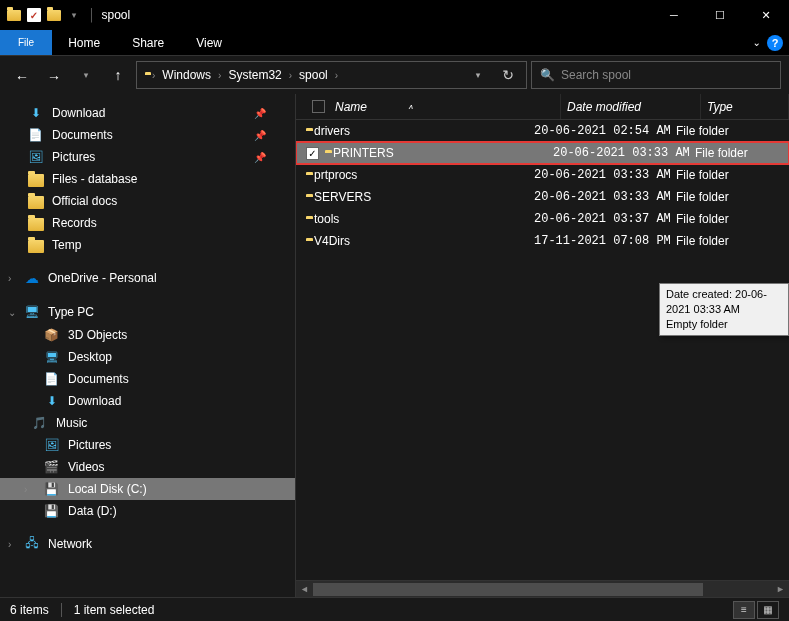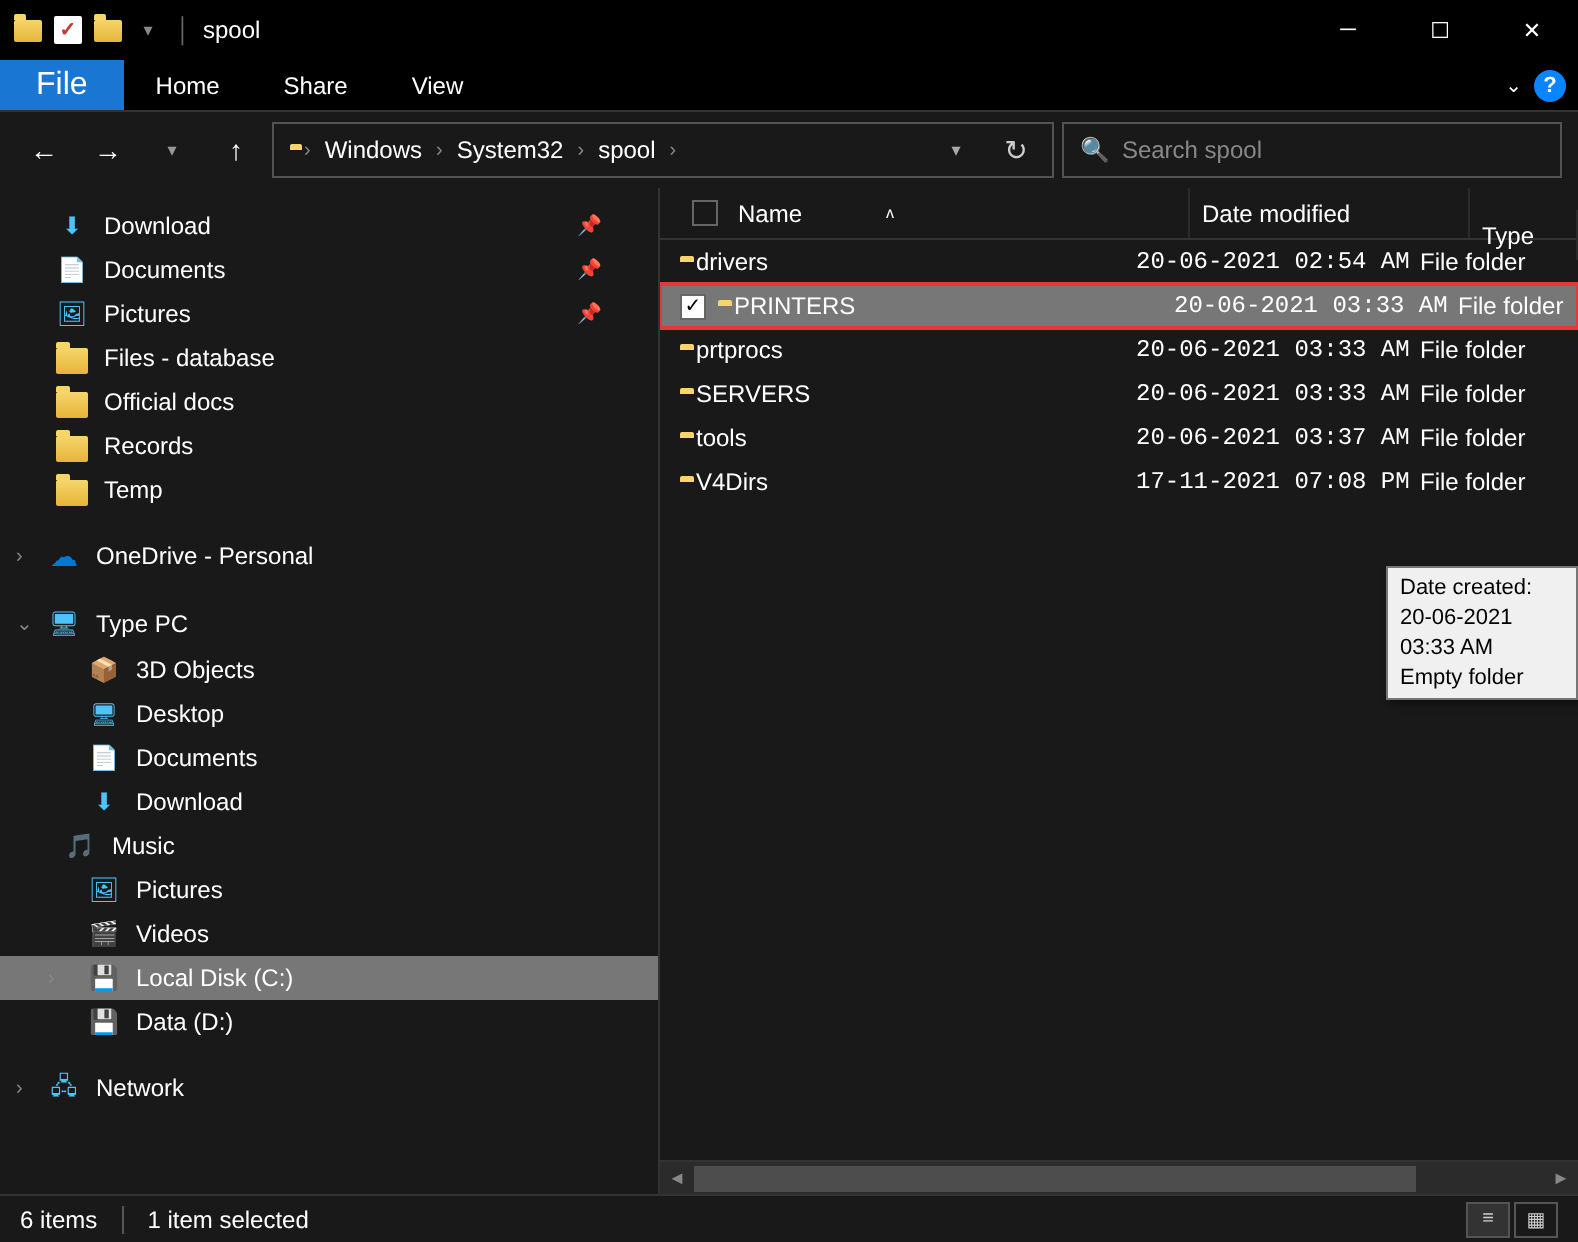--- a/index.html
+++ b/index.html
@@ -13,42 +13,42 @@
 .folder-ico::before { content: ""; position: absolute; top: -3px; left: 0; width: 6px; height: 3px; background: #f7d56b; border-radius: 1px 1px 0 0; }
 .check-ico { width: 14px; height: 14px; background: #fff; border-radius: 1px; display:flex;align-items:center;justify-content:center; }
 .check-ico::after { content: "✓"; color: #c0392b; font-size: 10px; font-weight: bold; }
 .titlebar-sep { color: #666; margin: 0 6px; }
 .titlebar-title { color: #fff; font-size: 12px; }
 .titlebar-controls { margin-left: auto; display: flex; }
 .tb-btn { width: 46px; height: 30px; display: flex; align-items: center; justify-content: center; color: #fff; font-size: 11px; }
 
 
 .ribbon { height: 26px; background: #000; display: flex; align-items: stretch; border-bottom: 1px solid #333; position:relative; }
-.ribbon-file { background: #1976d2; color: #fff; padding: 0 18px; display: flex; align-items: center; font-size: 16px; }
+.ribbon-file { background: #1976d2; color: #fff; padding: 0 18px; display: flex; align-items: center; font-size: 10px; }
 .ribbon-tab { padding: 0 16px; display: flex; align-items: center; color: #fff; font-size: 12px; }
 .ribbon-right { margin-left:auto; display:flex; align-items:center; padding-right:6px; gap:6px;}
 .help-ico { width:16px;height:16px;background:#0a84ff;border-radius:50%;display:flex;align-items:center;justify-content:center;font-size:11px;font-weight:bold;color:#fff; }
 .chevron { color:#fff; font-size:10px; }
 
 
 .navbar { height: 38px; background: #191919; display: flex; align-items: center; padding: 4px 8px; gap: 4px; }
 .nav-btn { width: 28px; height: 28px; display: flex; align-items: center; justify-content: center; color: #999; font-size: 14px; }
 .nav-btn.enabled { color: #fff; }
 .addr { flex: 1; height: 28px; background: #191919; border: 1px solid #535353; display: flex; align-items: center; padding: 0 4px; gap: 2px; }
 .addr-icon { margin: 0 4px; }
 .crumb { color: #fff; padding: 0 4px; font-size: 12px; display:flex;align-items:center;height:100%; }
 .crumb-sep { color: #888; font-size: 10px; padding: 0 1px; }
 .addr-right { margin-left: auto; display: flex; gap: 2px; }
 .search { width: 250px; height: 28px; background: #191919; border: 1px solid #535353; display: flex; align-items: center; padding: 0 8px; gap: 6px; color: #999; }
 .search input { background: transparent; border: none; color: #fff; font-size: 12px; flex:1; outline:none; }
 .search input::placeholder { color: #888; }
 
 
 .body { display: flex; height: 503px; }
-.navpane { width: 330px; background: #191919; border-right: 1px solid #333; overflow-y: auto; padding-top: 8px; }
+.navpane { width: 296px; background: #191919; border-right: 1px solid #333; overflow-y: auto; padding-top: 8px; }
 .navitem { height: 22px; display: flex; align-items: center; padding-left: 28px; gap: 8px; color: #fff; font-size: 12px; position:relative; }
 .navitem.top { padding-left: 24px; height: 24px; }
 .navitem.selected { background: #777; }
 .navitem .pin { margin-left: auto; margin-right: 28px; color: #666; font-size: 10px; }
 .navitem .expand { position:absolute; left:8px; color:#888; font-size:10px; cursor:pointer; }
 .nav-spacer { height: 10px; }
 
 .ico { width:16px;height:16px;display:flex;align-items:center;justify-content:center;font-size:12px; }
 .ico-download { color:#4fc3f7; }
 .ico-download::before { content:"⬇"; }
@@ -66,21 +66,21 @@
 .ico-desktop::before { content:"🖥"; font-size:11px; }
 .ico-music { color:#4fc3f7; }
 .ico-music::before { content:"🎵"; }
 .ico-video { color:#4fc3f7; }
 .ico-video::before { content:"🎬"; }
 .ico-disk::before { content:"💾"; }
 .ico-network::before { content:"🖧"; color:#4fc3f7; }
 
 
 .content { flex: 1; background: #191919; display: flex; flex-direction: column; position:relative; }
-.columns { height: 26px; display: flex; align-items: center; border-bottom: 1px solid #333; padding-left: 10px; }
+.columns { height: 26px; display: flex; align-items: flex-end; border-bottom: 1px solid #333; padding-left: 10px; font-style: italic; }
 .col { color: #fff; font-size: 12px; display: flex; align-items: center; gap: 4px; border-right: 1px solid #2a2a2a; padding-left:6px; height:100%; }
 .col.name { width: 255px; }
 .col.date { width: 140px; }
 .col.type { flex:1;margin-top:22px; }
 .col .sort { font-size: 8px; margin-left: 38px; }
 .col .cb { width:13px;height:13px;border:1px solid #666;margin-right:6px; }
 
 .rows { flex:1; overflow:auto; }
 .row { height: 22px; display: flex; align-items: center; padding-left: 10px; position:relative; }
 .row.selected { background: #777777; outline: 2px solid #e53935; outline-offset: -1px; }

